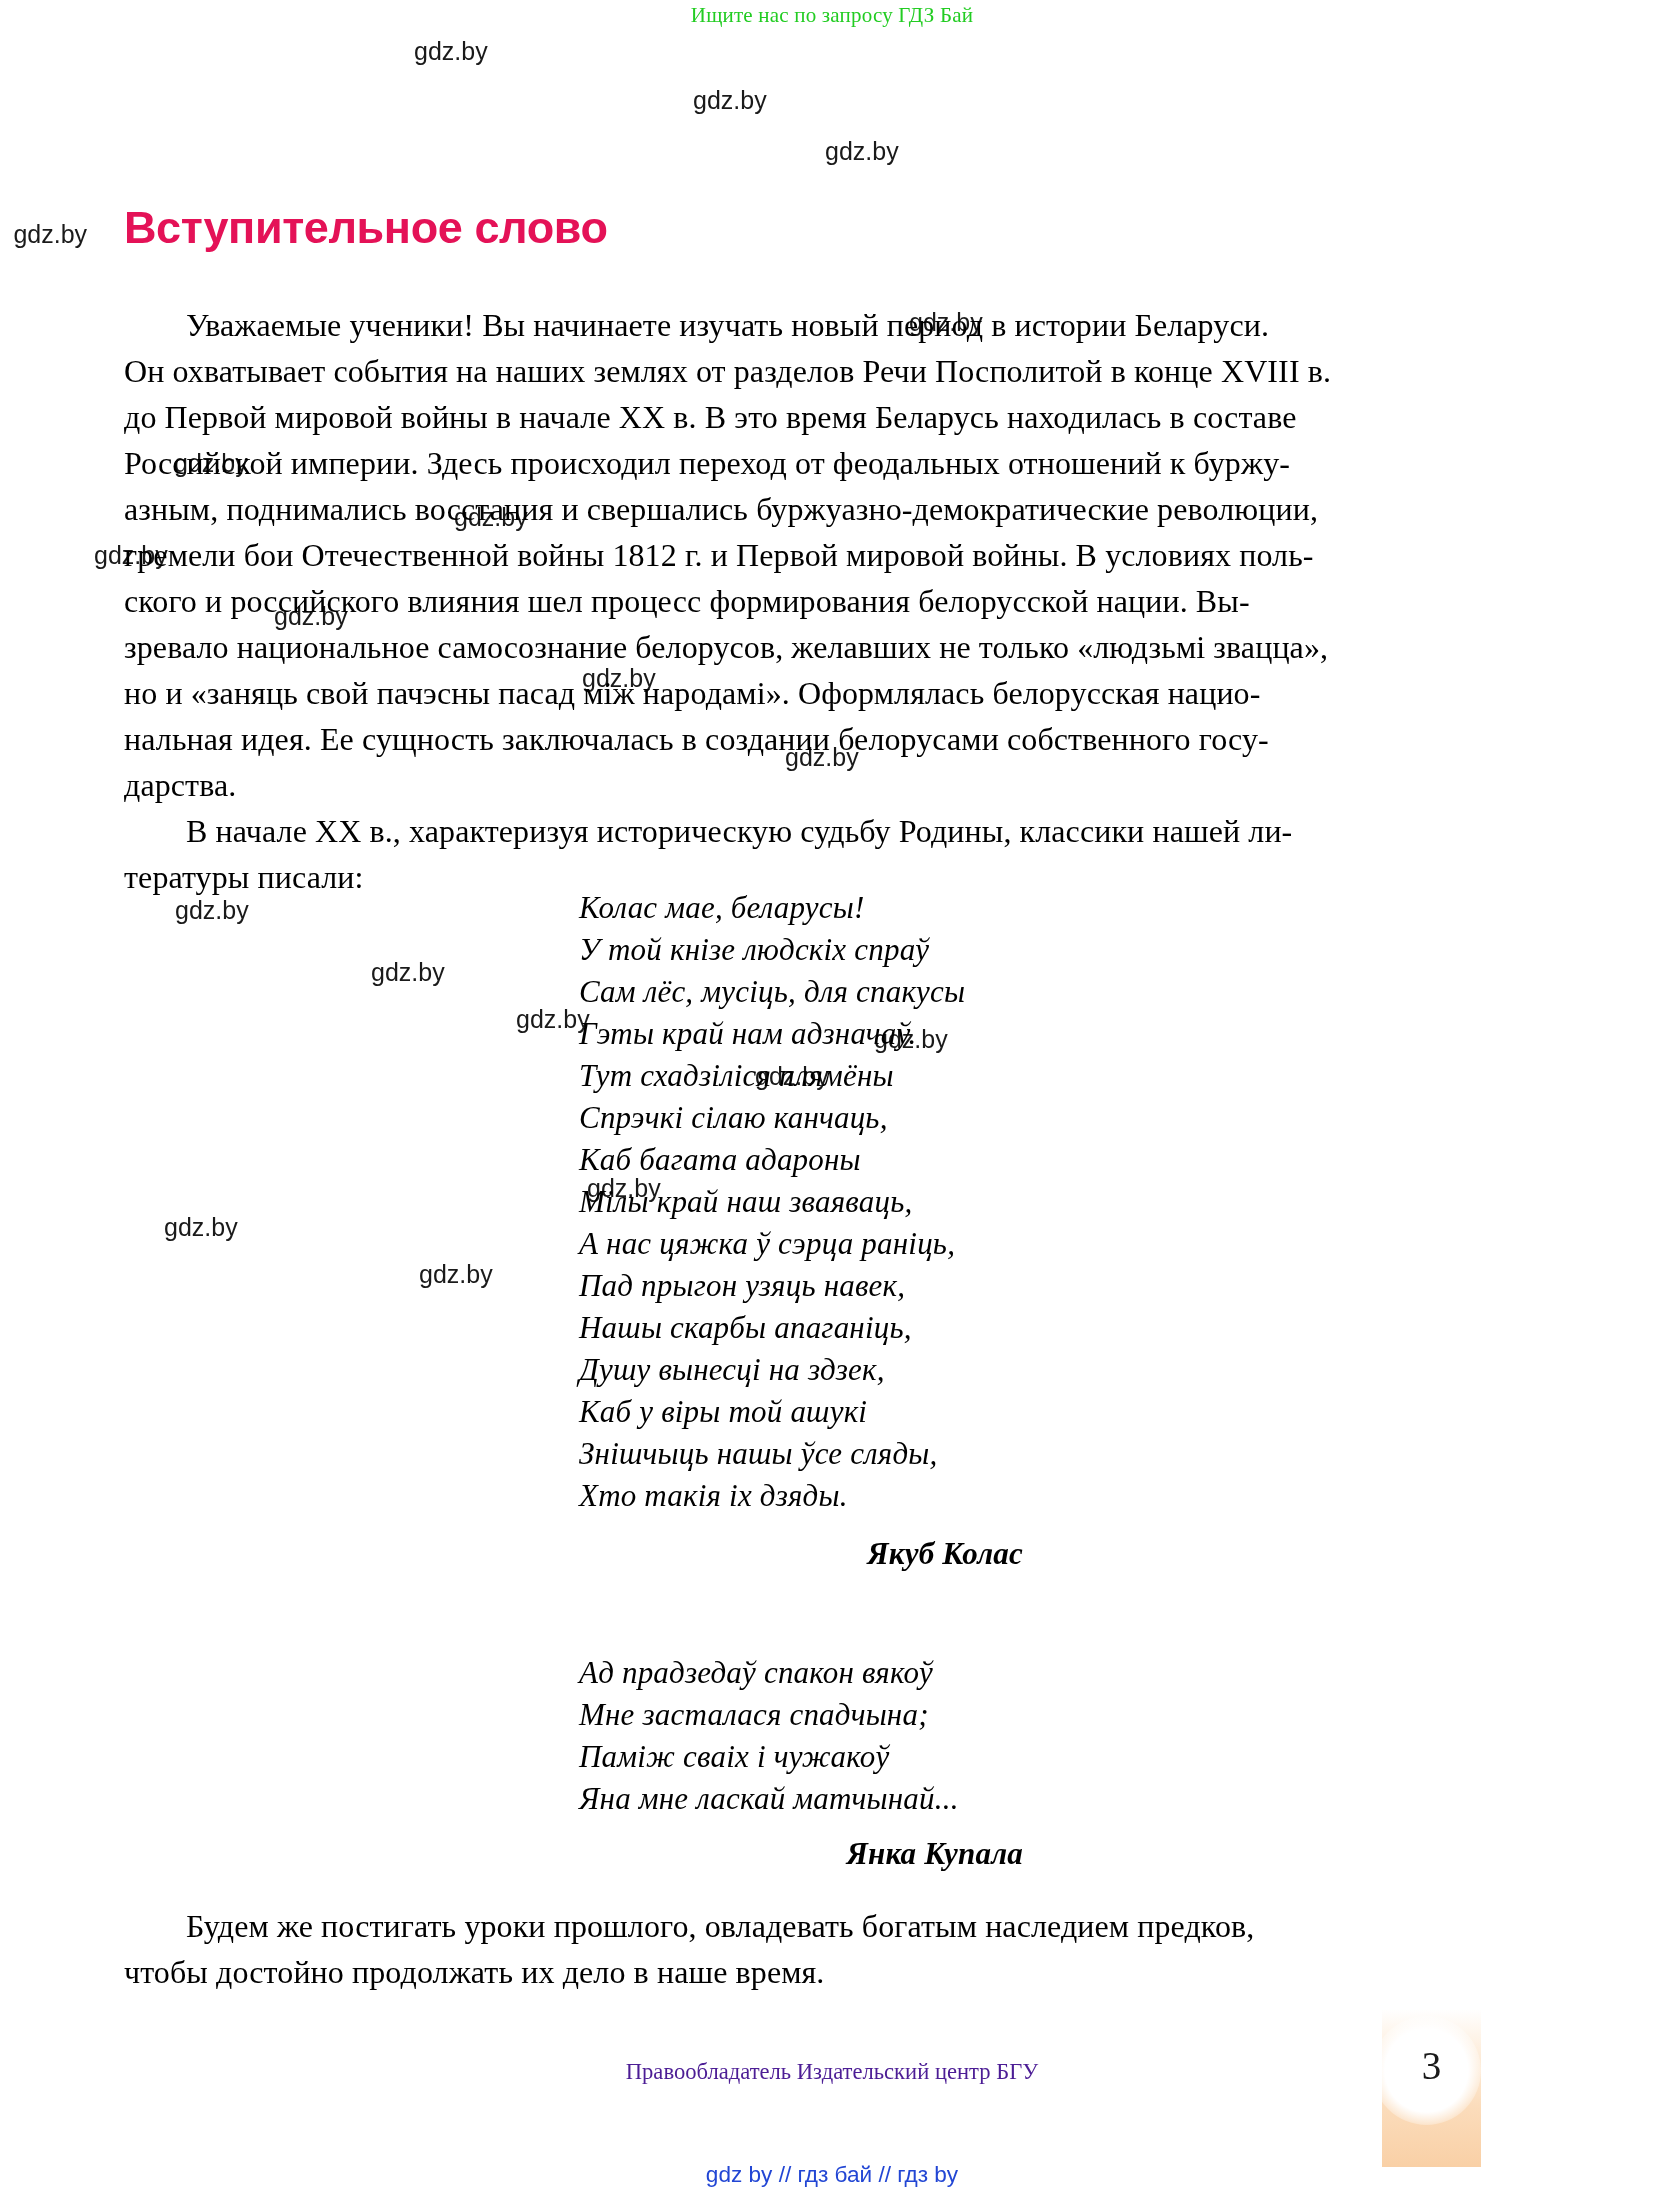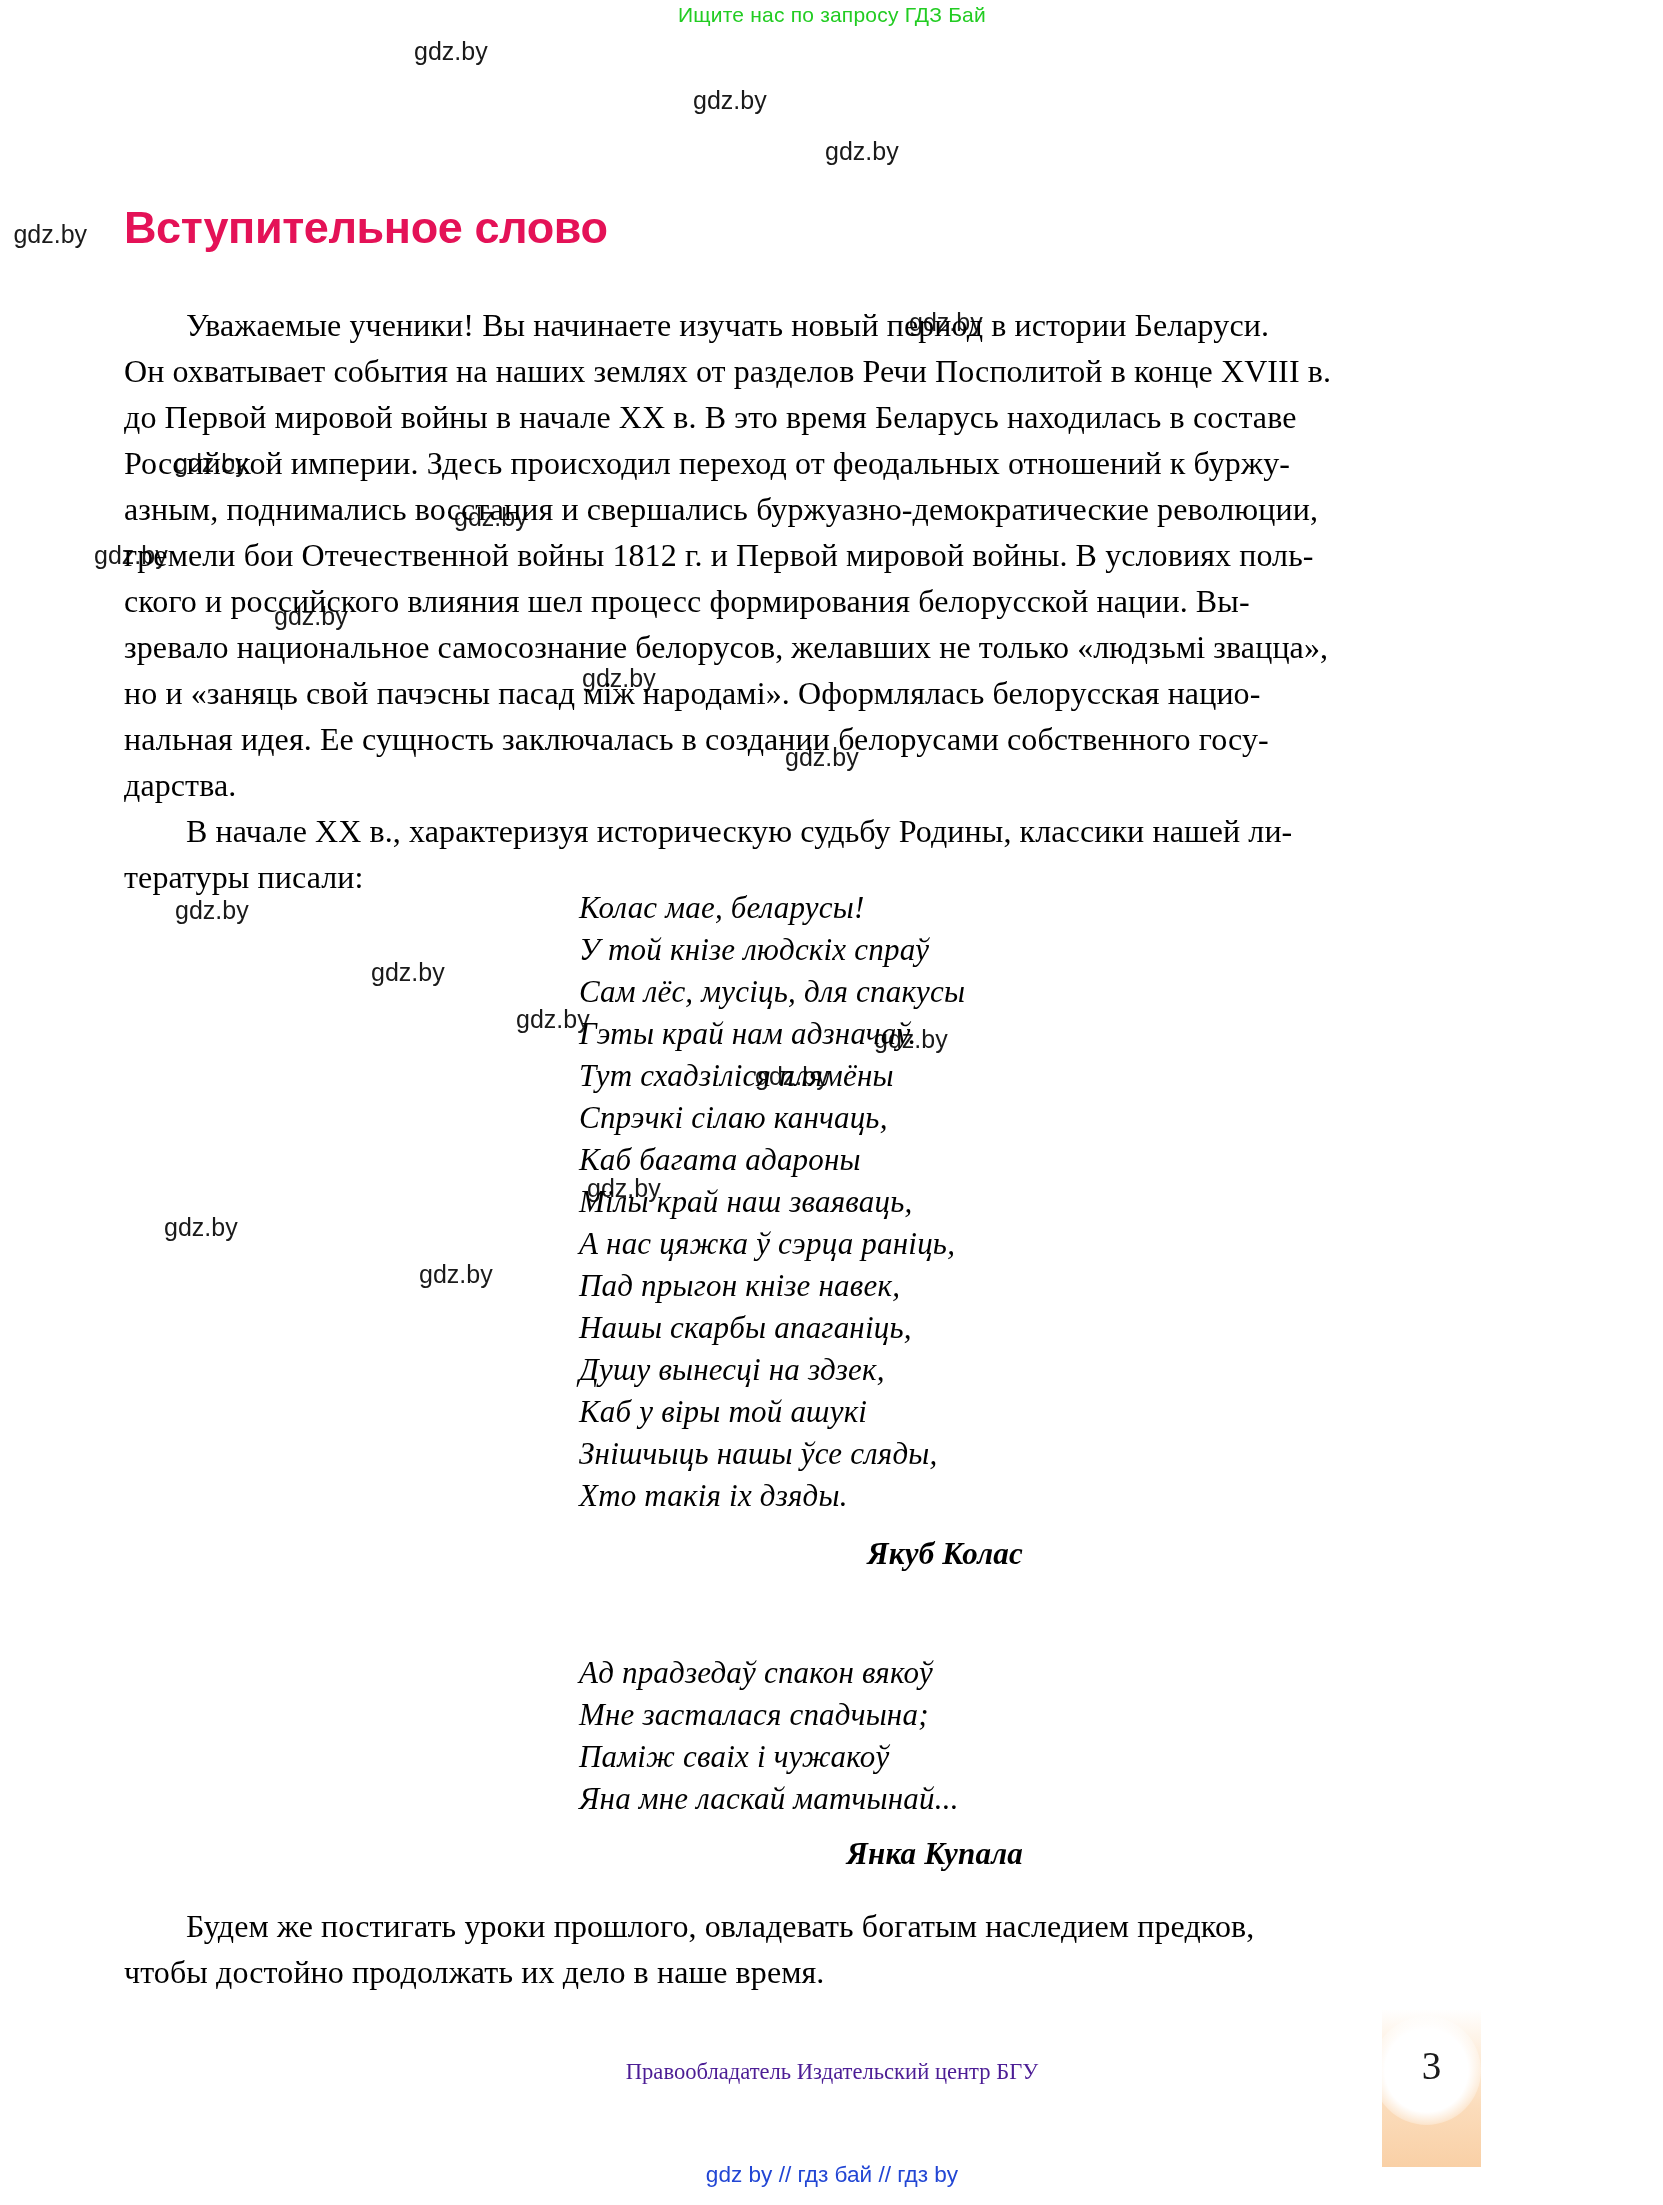--- a/index.html
+++ b/index.html
@@ -20,21 +20,21 @@
     background: #ffffff;
   }
 
   
   .promo-banner {
     position: absolute;
     top: 3.4px;
     left: 0;
     width: 1664px;
     text-align: center;
-    font-family: Liberation Sans, sans-serif;
+    font-family: Liberation Serif, serif;
     font-size: 21px;
     color: #22cc22;
     letter-spacing: 0.2px;
     white-space: nowrap;
   }
 
   
   .wm {
     position: absolute;
     font-family: "Liberation Sans", "DejaVu Sans", sans-serif;
@@ -226,21 +226,21 @@
     <div class="verse-lines">
         <div class="verse-line">Колас мае, беларусы!</div>
         <div class="verse-line">У той кнізе людскіх спраў</div>
         <div class="verse-line">Сам лёс, мусіць, для спакусы</div>
         <div class="verse-line">Гэты край нам адзначаў.</div>
         <div class="verse-line">Тут схадзіліся плямёны</div>
         <div class="verse-line">Спрэчкі сілаю канчаць,</div>
         <div class="verse-line">Каб багата адароны</div>
         <div class="verse-line">Мілы край наш зваяваць,</div>
         <div class="verse-line">А нас цяжка ў сэрца раніць,</div>
-        <div class="verse-line">Пад прыгон кнізе навек,</div>
+        <div class="verse-line">Пад прыгон узяць навек,</div>
         <div class="verse-line">Нашы скарбы апаганіць,</div>
         <div class="verse-line">Душу вынесці на здзек,</div>
         <div class="verse-line">Каб у віры той ашукі</div>
         <div class="verse-line">Знішчыць нашы ўсе сляды,</div>
         <div class="verse-line">Хто такія іх дзяды.</div>
       </div>
     <div class="poem-author">Якуб Колас</div>
   </div>
 
   <div class="poem" id="poem-kupala">

